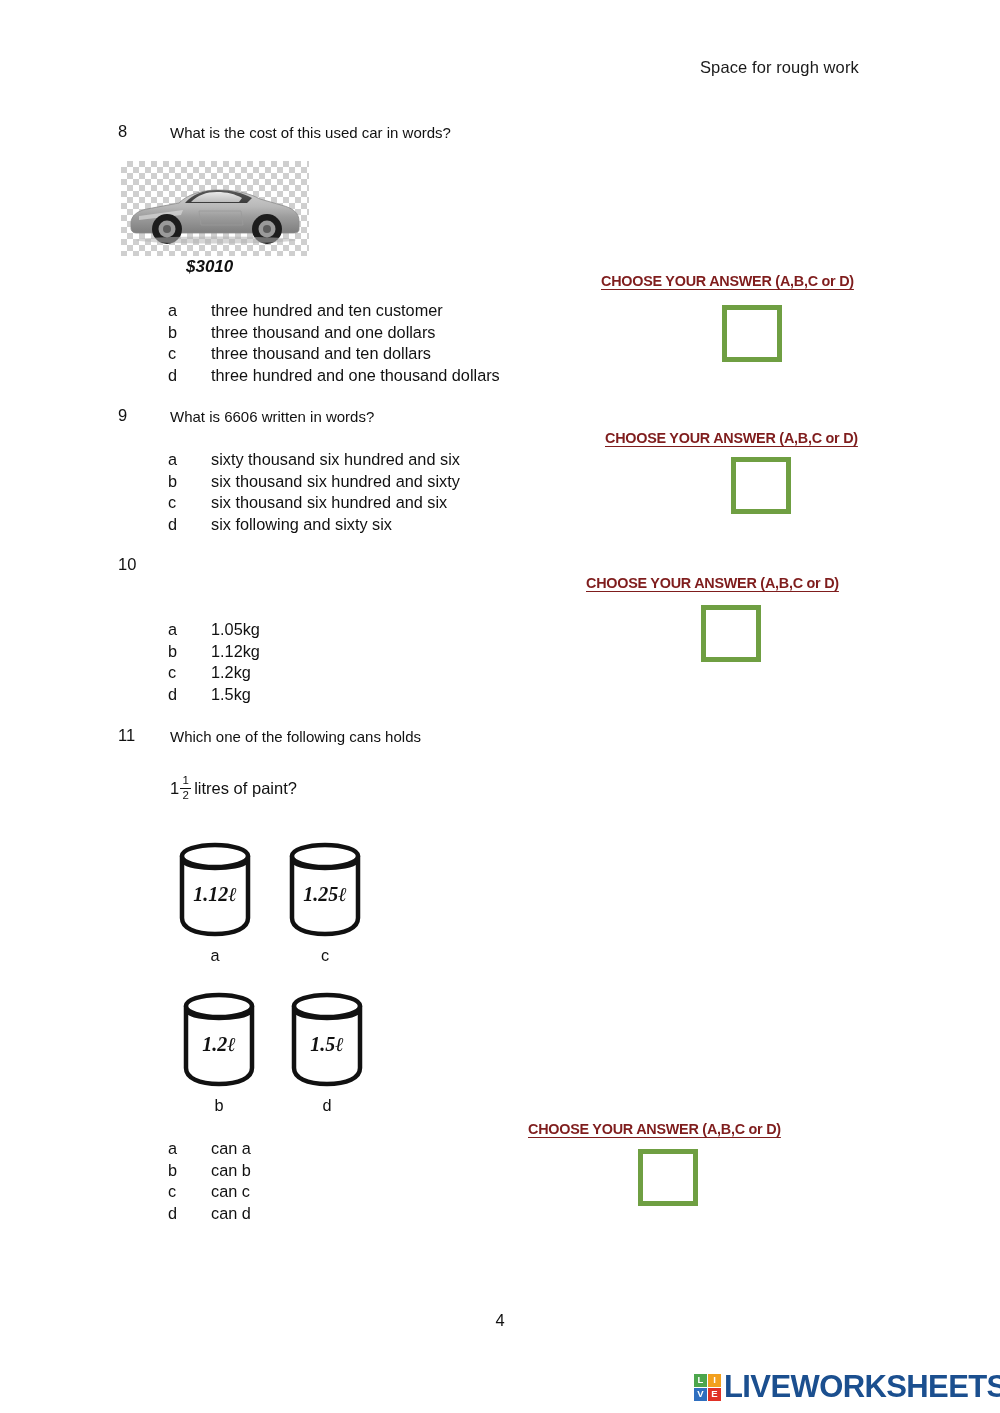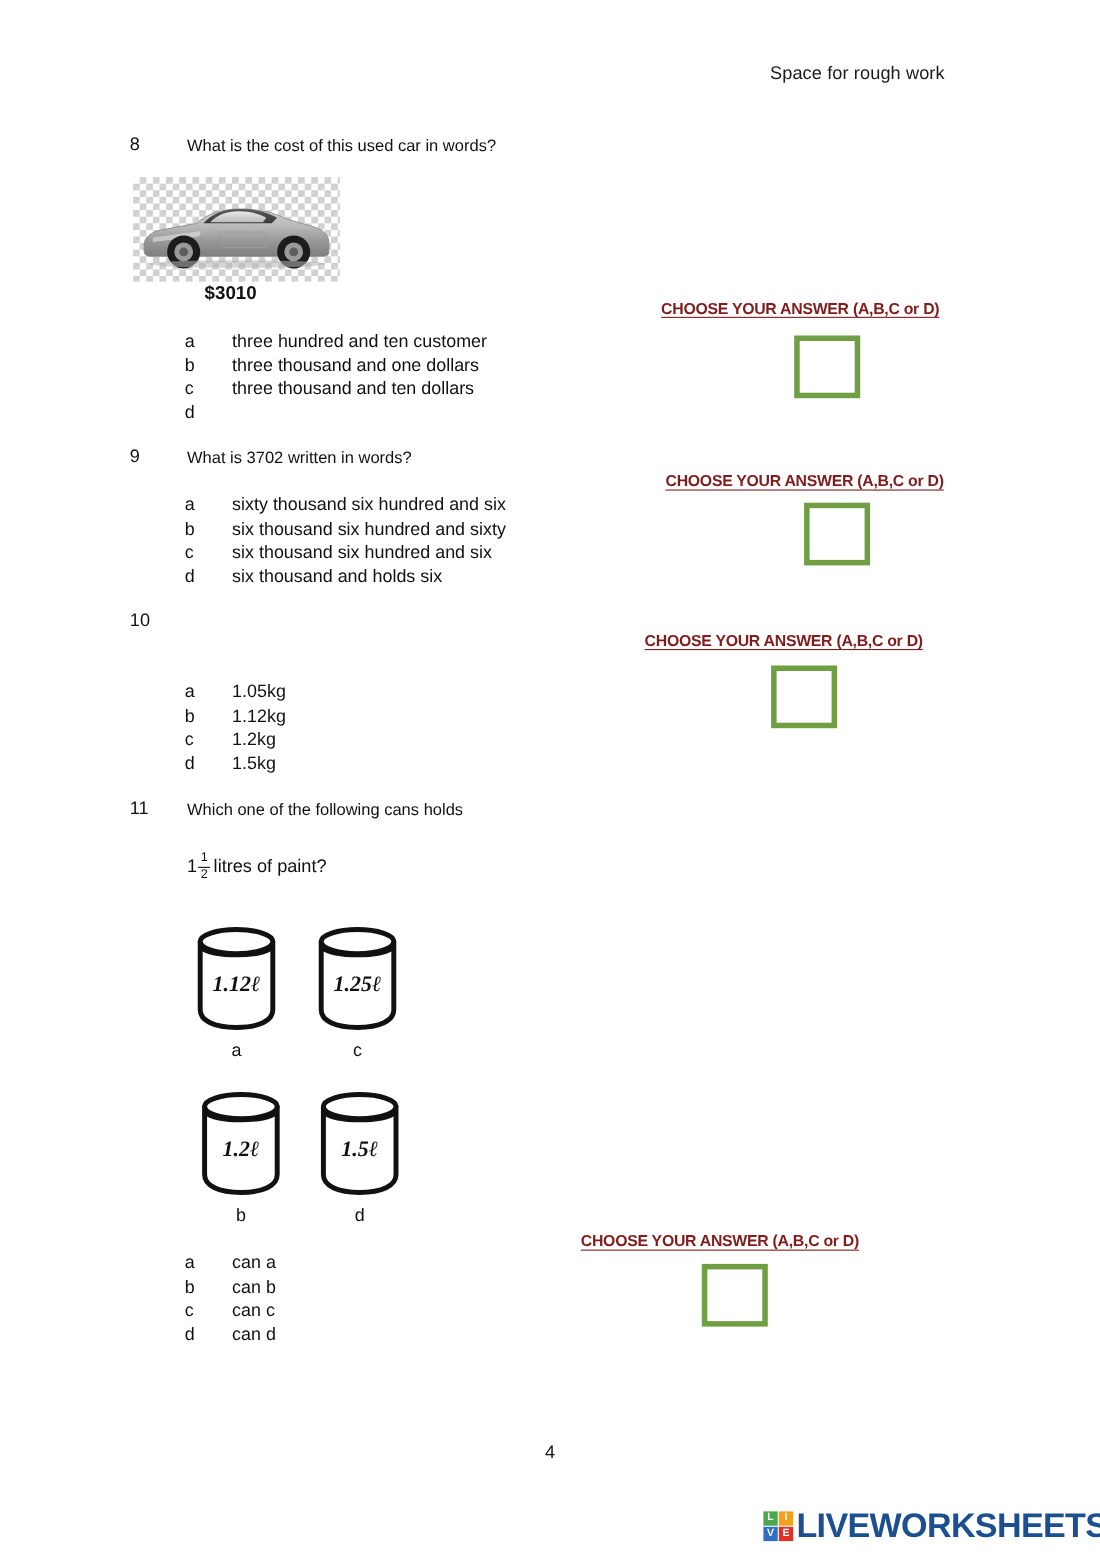--- a/index.html
+++ b/index.html
@@ -67,20 +67,21 @@
     overflow: hidden;
   }
   .car-wrap svg { display: block; }
   .car-price {
     position: absolute;
     left: 186px;
     top: 257px;
     font-size: 17px;
     font-weight: bold;
     color: #111;
+    font-style: italic;
   }
 
   
   .choose-label {
     position: absolute;
     font-size: 14.4px;
     font-weight: bold;
     color: #7f1d1d;
     text-decoration: underline;
     text-underline-offset: 2.5px;
@@ -244,45 +245,46 @@
     <div class="opt-row">
       <span class="opt-letter">b</span>
       <span class="opt-label">three thousand and one dollars</span>
     </div>
     <div class="opt-row">
       <span class="opt-letter">c</span>
       <span class="opt-label">three thousand and ten dollars</span>
     </div>
     <div class="opt-row">
       <span class="opt-letter">d</span>
+      <span class="opt-label">three hundred and one thousand dollars</span>
     </div>
   </div>
 
   <div class="choose-label" style="left:601px; top:273px;">CHOOSE YOUR ANSWER (A,B,C or D)</div>
   <input class="answer-box" style="left: 722px; top: 305px;" type="text" maxlength="1" value="">
 
   <div class="q-num" style="left:118px; top:406px;">9</div>
-  <div class="q-text" style="left:170px; top:406px;">What is 3702 written in words?</div>
+  <div class="q-text" style="left:170px; top:406px;">What is 6606 written in words?</div>
 
   <div class="opts" style="left:168px; top:449px;">
     <div class="opt-row">
       <span class="opt-letter">a</span>
       <span class="opt-label">sixty thousand six hundred and six</span>
     </div>
     <div class="opt-row">
       <span class="opt-letter">b</span>
       <span class="opt-label">six thousand six hundred and sixty</span>
     </div>
     <div class="opt-row">
       <span class="opt-letter">c</span>
       <span class="opt-label">six thousand six hundred and six</span>
     </div>
     <div class="opt-row">
       <span class="opt-letter">d</span>
-      <span class="opt-label">six thousand and holds six</span>
+      <span class="opt-label">six following and sixty six</span>
     </div>
   </div>
 
   <div class="choose-label" style="left:605px; top:430px;">CHOOSE YOUR ANSWER (A,B,C or D)</div>
   <input class="answer-box" style="left: 731px; top: 457px;" type="text" maxlength="1" value="">
 
   <div class="q-num" style="left:118px; top:555px;">10</div>
 
   <div class="opts" style="left:168px; top:619px;">
     <div class="opt-row">

